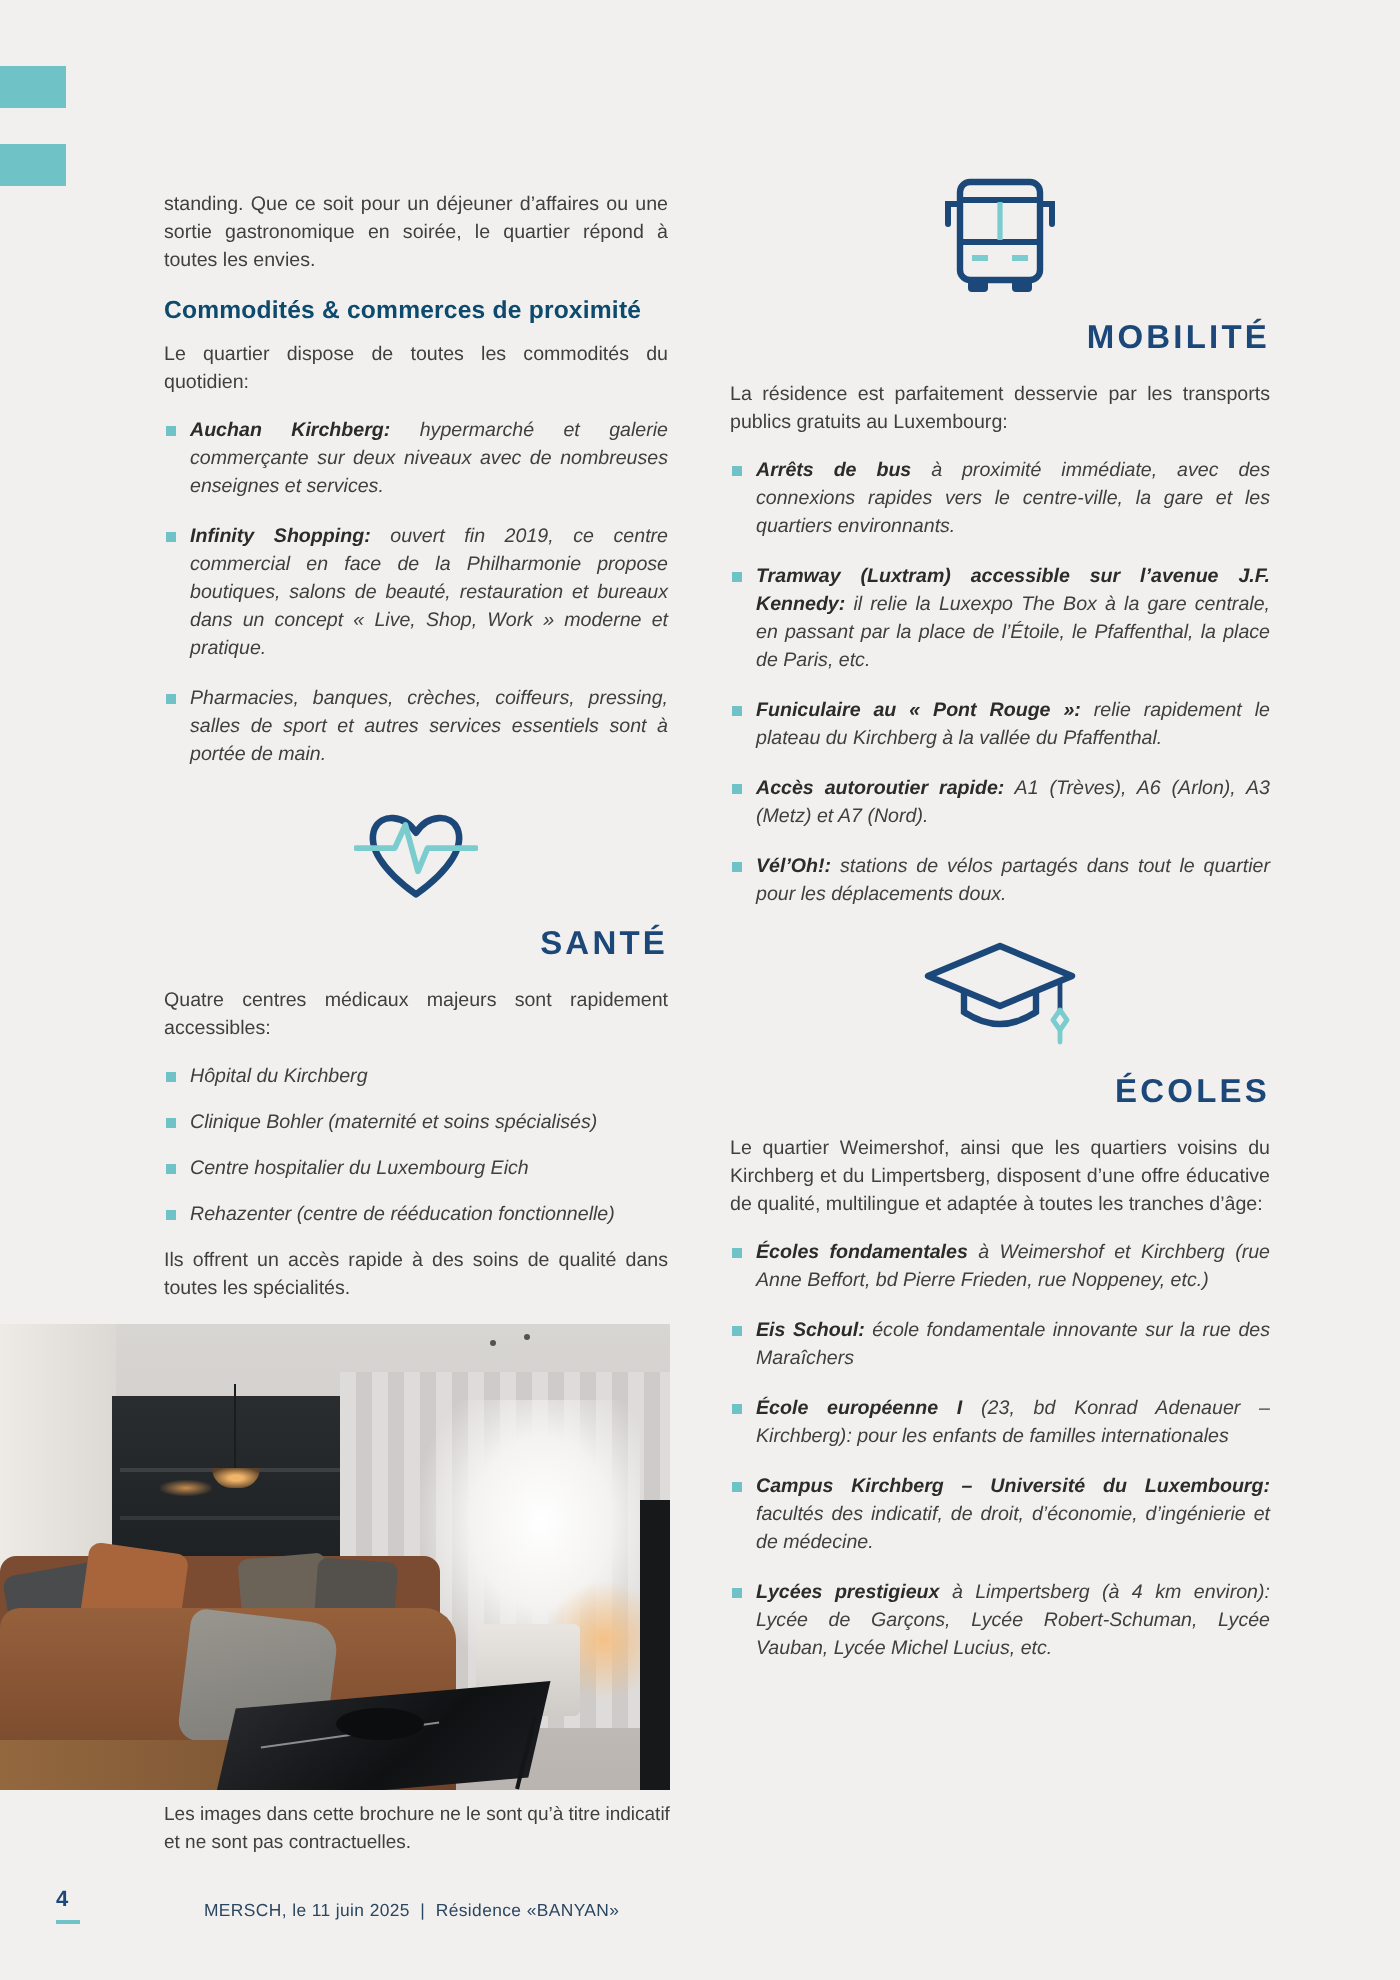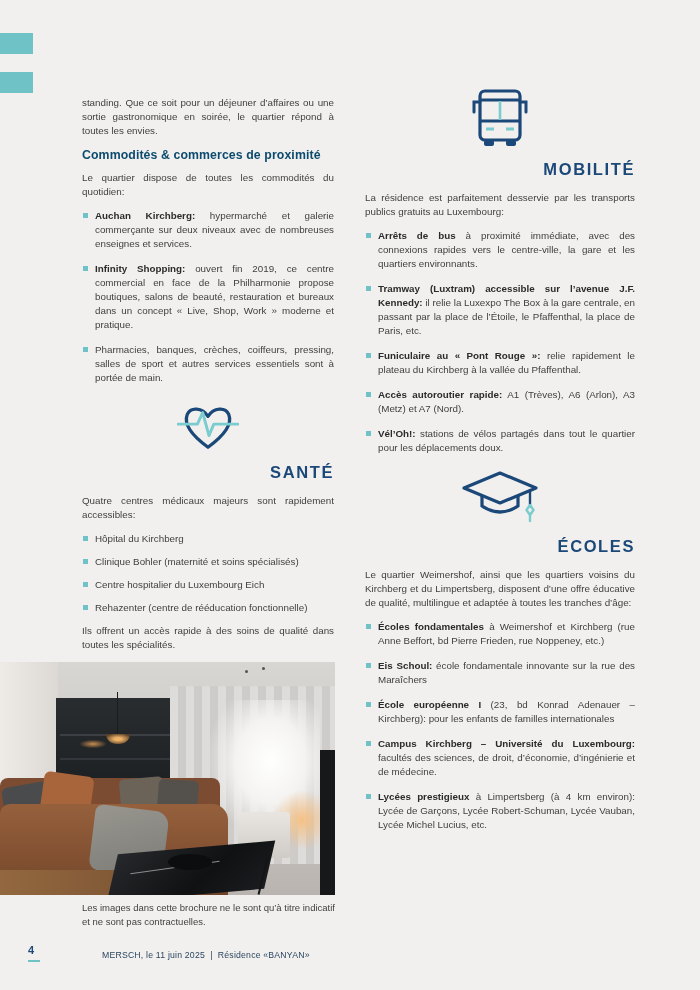--- a/index.html
+++ b/index.html
@@ -16,21 +16,21 @@
   .col-right{left:365px;top:88px;width:270px;}
 
   p.body{font-size:9.8px;line-height:14px;text-align:justify;margin:0 0 10px;}
   h3.sub{font-size:12.3px;color:#0c4a6e;margin:8px 0 9px;font-weight:bold;letter-spacing:.1px;}
   h2.section-title{font-size:16.5px;font-weight:800;color:#1b4878;letter-spacing:1.6px;
     text-align:right;margin:10px 0 12px;}
   .icon-wrap{text-align:center;margin-top:14px;}
   .col-right .icon-wrap.first{margin-top:0;}
 
   .bullet{position:relative;padding-left:13px;margin:0 0 11px;
-    font-size:9.8px;line-height:14px;text-align:justify;}
+    font-size:9.8px;line-height:14px;text-align:justify;font-style:italic;}
   .bullet .sq{position:absolute;left:1px;top:4px;width:5px;height:5px;background:#6fc3c6;}
   .bullet .bb{font-weight:bold;color:#2b2b2b;}
   .bullet.tight{margin-bottom:9px;}
 
   .caption{position:absolute;left:82px;top:901px;width:258px;
     font-size:9.5px;line-height:14px;color:#3f3f3f;}
 
   .pagenum{position:absolute;left:28px;top:944px;font-size:11px;font-weight:bold;color:#1b4878;}
   .pn-underline{position:absolute;left:28px;top:960px;width:12px;height:2px;background:#6fc3c6;}
   .footer-text{position:absolute;left:84px;top:950px;font-size:8.7px;color:#2b4660;letter-spacing:.2px;padding-left:18px;}
@@ -189,21 +189,21 @@
   <div class="bullet">
     <span class="sq"></span>
     <span class="bb">Eis Schoul:</span><span> école fondamentale innovante sur la rue des Maraîchers</span>
   </div>
   <div class="bullet">
     <span class="sq"></span>
     <span class="bb">École européenne I</span><span> (23, bd Konrad Adenauer – Kirchberg): pour les enfants de familles internationales</span>
   </div>
   <div class="bullet">
     <span class="sq"></span>
-    <span class="bb">Campus Kirchberg – Université du Luxembourg:</span><span> facultés des sciences, de droit, d’économie, d’ingénierie et de médecine.</span>
+    <span class="bb">Campus Kirchberg – Université du Luxembourg:</span><span> facultés des indicatif, de droit, d’économie, d’ingénierie et de médecine.</span>
   </div>
   <div class="bullet">
     <span class="sq"></span>
     <span class="bb">Lycées prestigieux</span><span> à Limpertsberg (à 4 km environ): Lycée de Garçons, Lycée Robert-Schuman, Lycée Vauban, Lycée Michel Lucius, etc.</span>
   </div>
 </div>
 
 <div class="photo">
   <div class="ph-hall"></div>
   <div class="ph-kitchen"></div>

